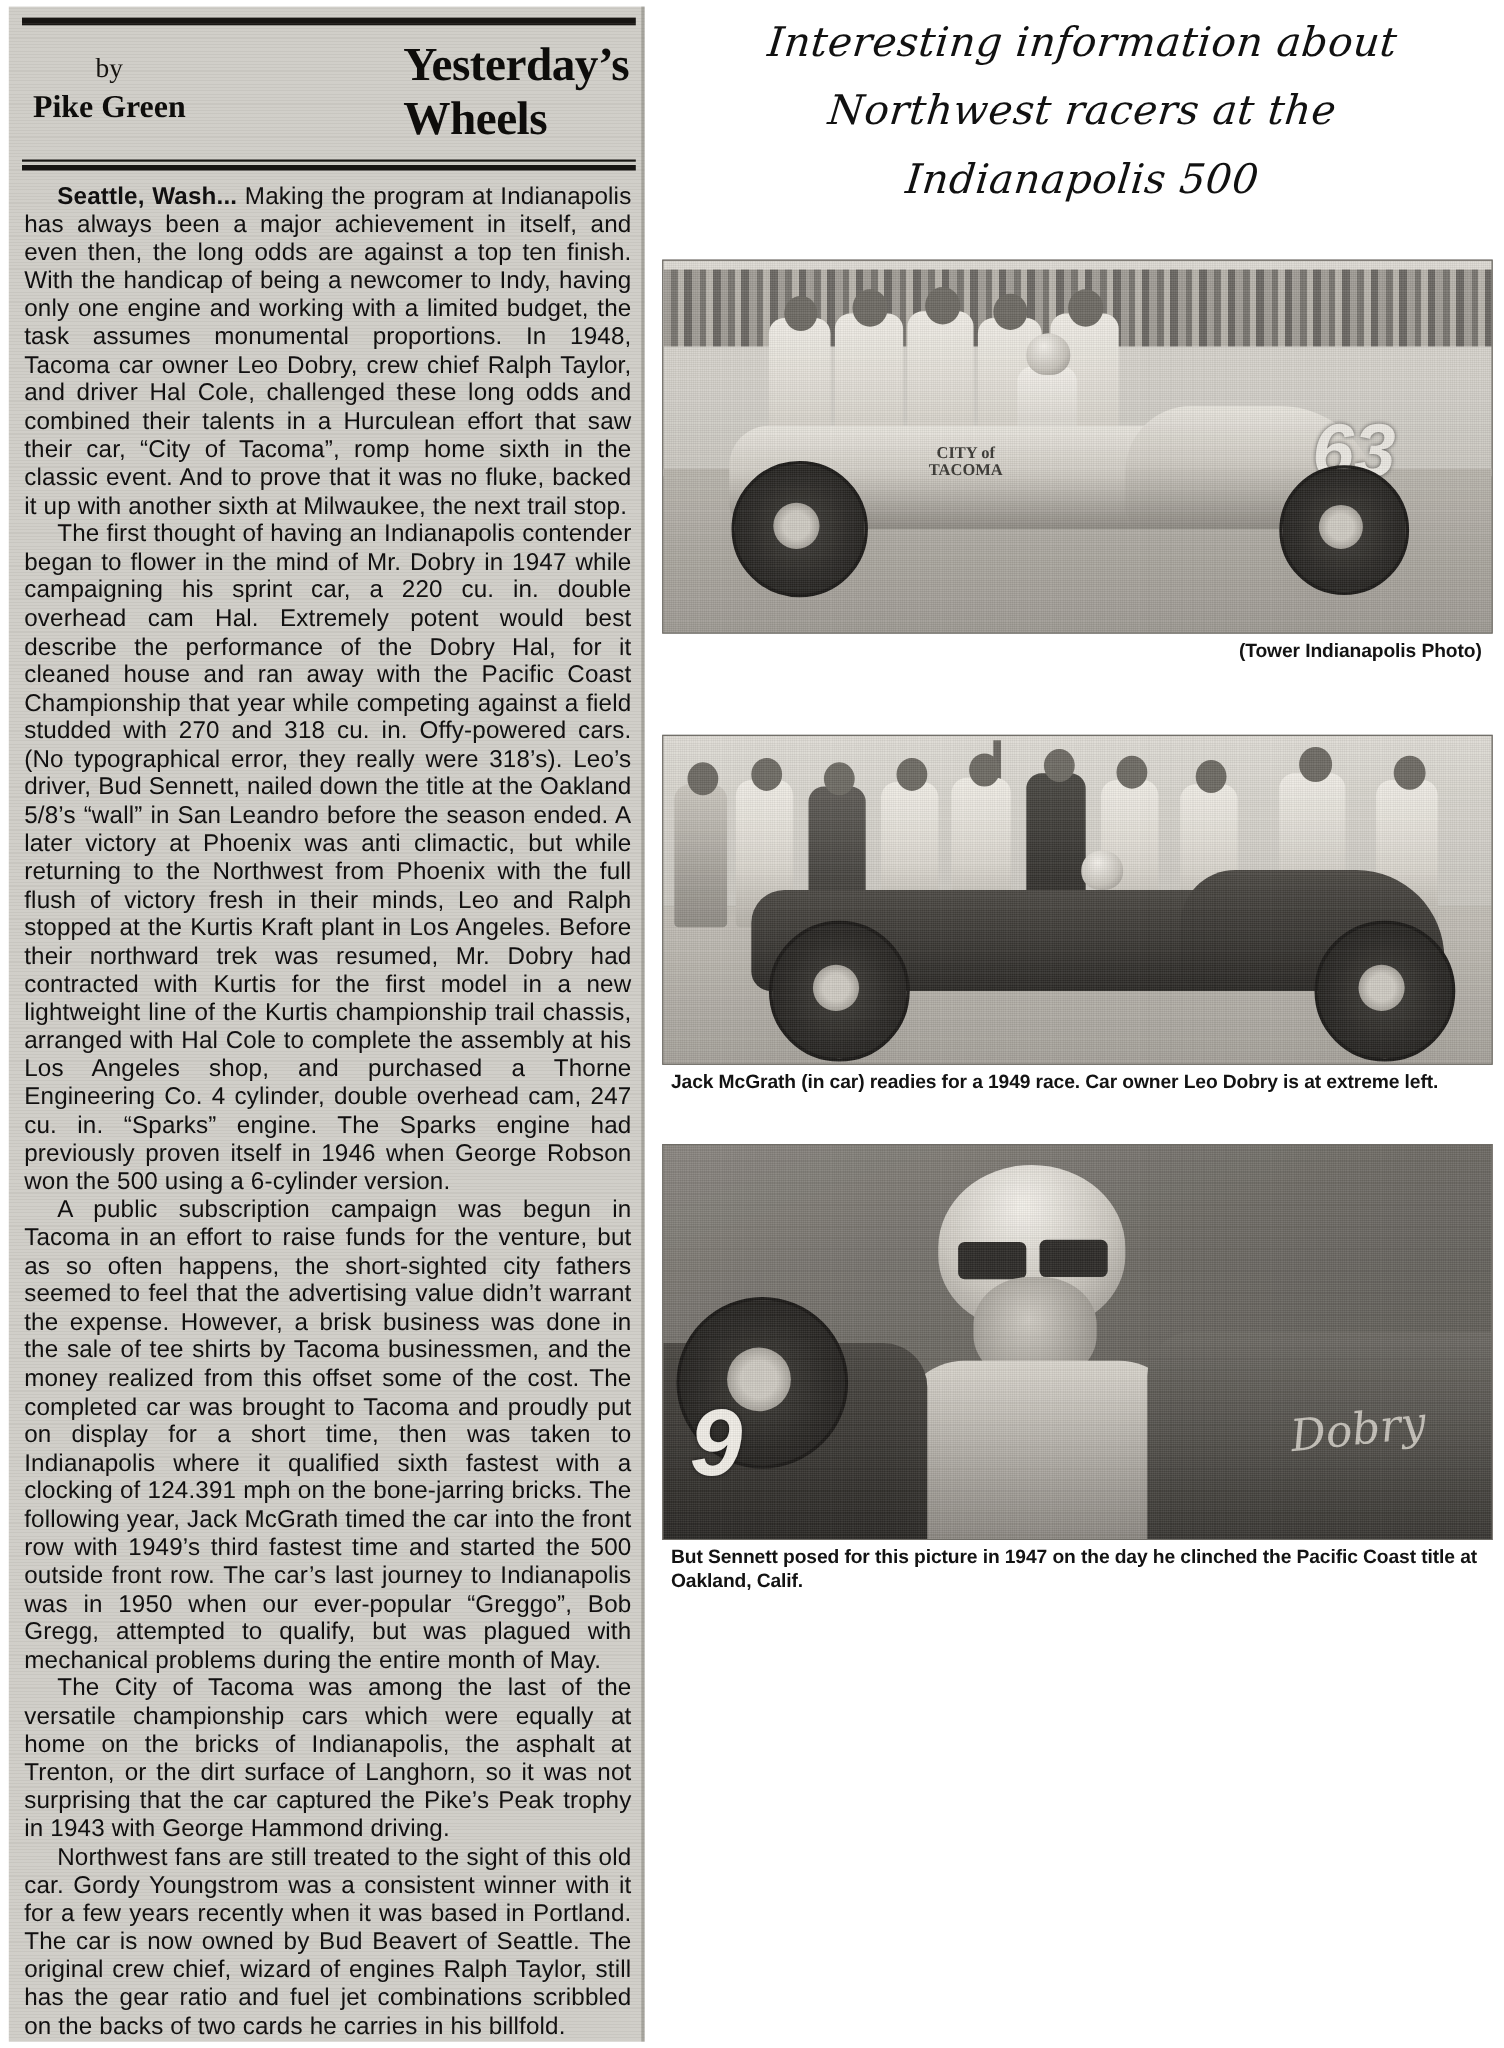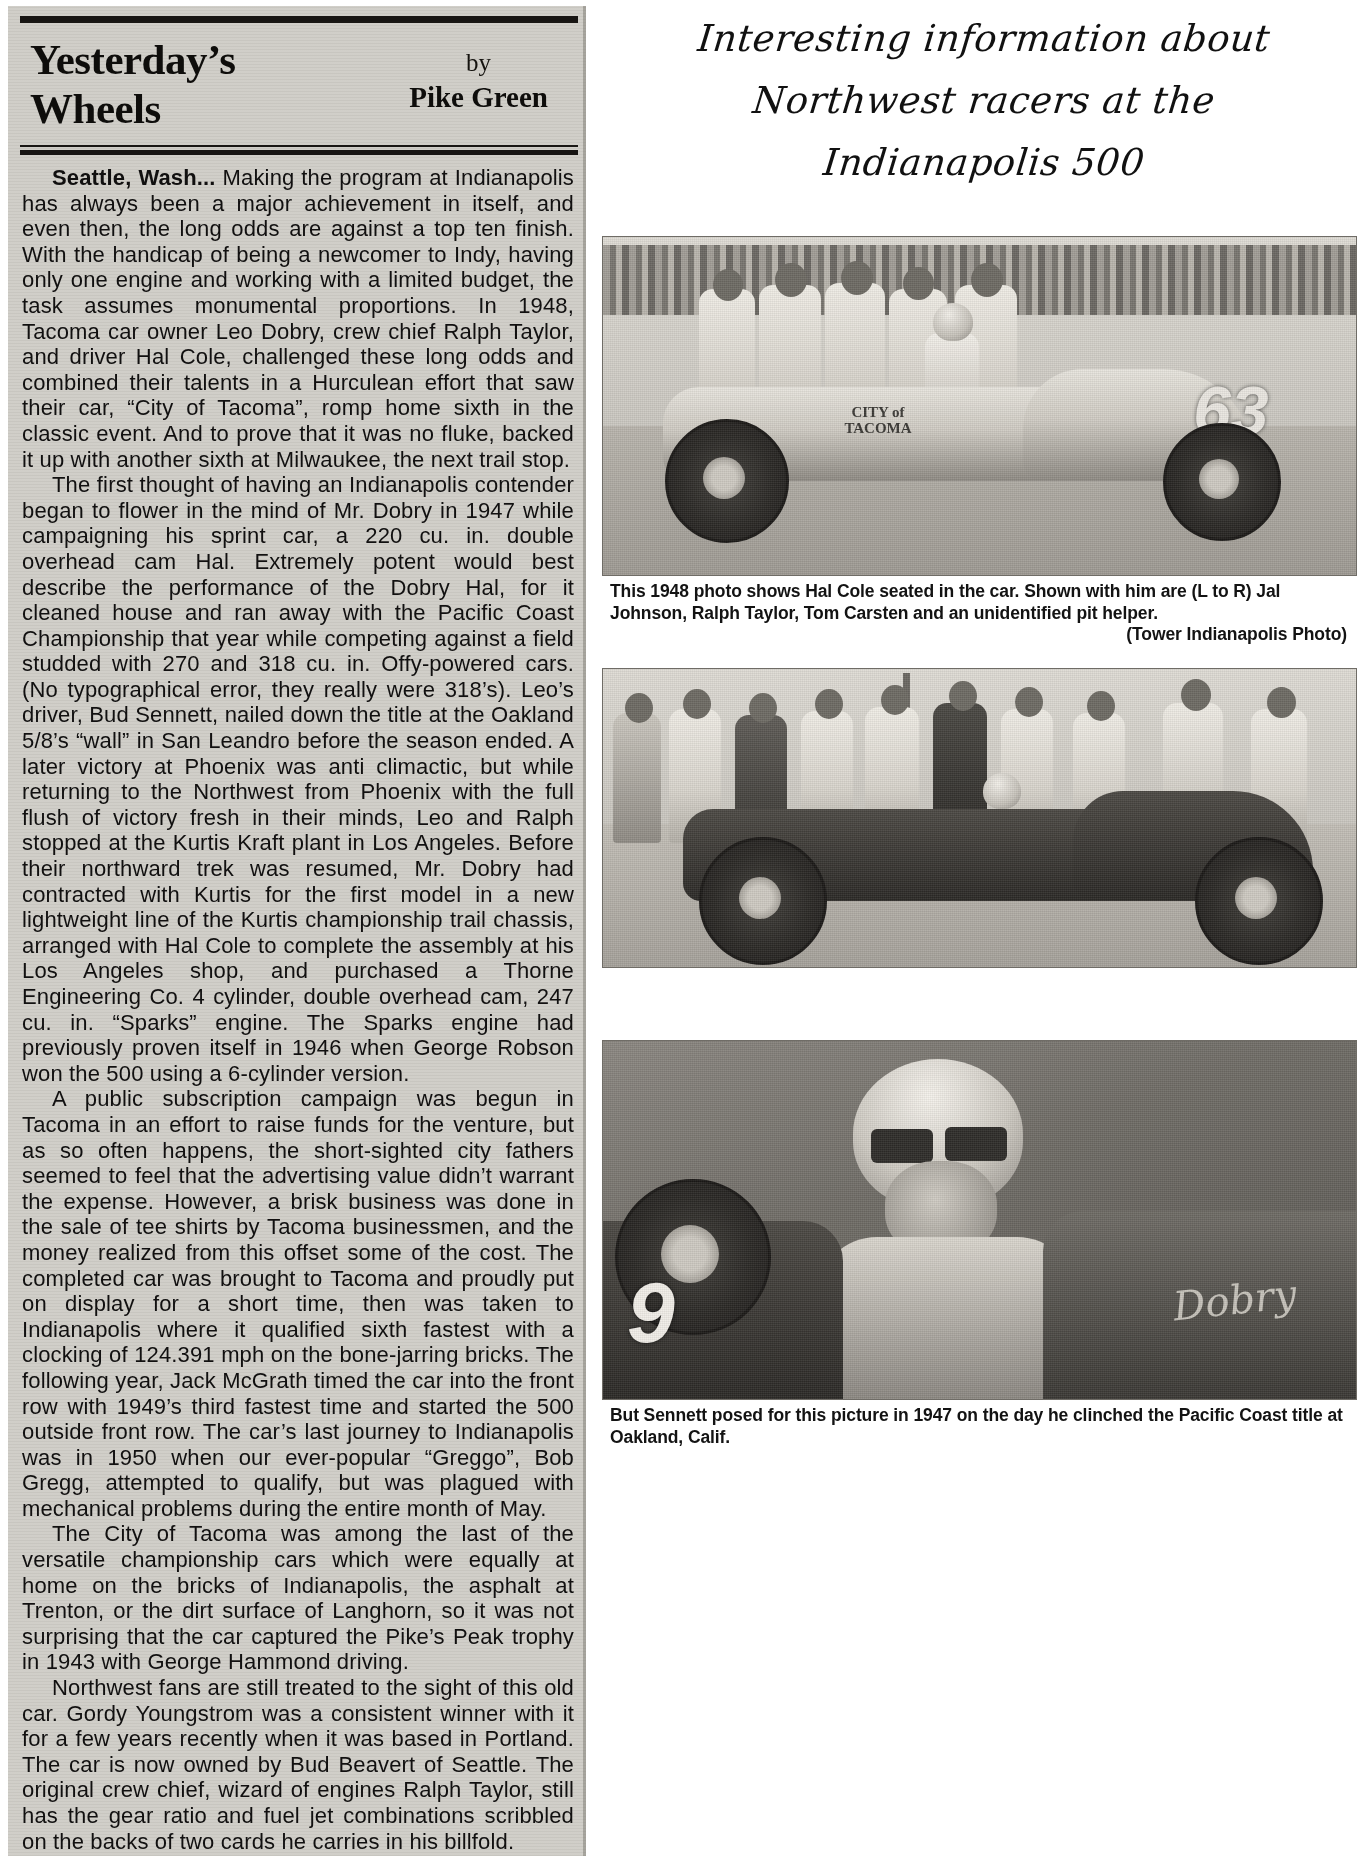--- a/index.html
+++ b/index.html
@@ -291,27 +291,27 @@
     <div class="seam" style="right:0;"></div>
 
     <div id="article-inner">
 
       <div class="rule-pair-top">
         <div class="rule-thick"></div>
         <div class="rule-thin"></div>
       </div>
 
       <div id="masthead">
+        <div id="masthead-byline">
+          <div id="byline-by">by</div>
+          <div id="byline-name">Pike Green</div>
+        </div>
         <div id="masthead-title">
           <div>Yesterday’s</div>
           <div>Wheels</div>
-        </div>
-        <div id="masthead-byline">
-          <div id="byline-by">by</div>
-          <div id="byline-name">Pike Green</div>
         </div>
       </div>
 
       <div class="rule-pair-bottom">
         <div class="rule-thin"></div>
         <div class="rule-thick"></div>
       </div>
 
       <div id="article-body">
         <p>
@@ -364,21 +364,20 @@
         <div class="bignum" style="left:590px; top:134px; font-size:68px;">63</div>
 
         <div class="wheel" style="left:62px; top:182px; width:118px; height:118px;"></div>
         <div class="hub" style="left:100px; top:220px; width:42px; height:42px;"></div>
         <div class="wheel" style="left:560px; top:186px; width:112px; height:112px;"></div>
         <div class="hub" style="left:596px; top:222px; width:40px; height:40px;"></div>
 
         <div class="grain"></div>
       </div>
       <div class="caption" style="margin-left:6px; width:755px; box-sizing:border-box;">
-        <span>This 1948 photo shows Hal Cole seated in the car. Shown with him are (L to R) Jal Johnson, Ralph Taylor, Tom Carsten and an unidentified pit helper.</span>
         <span class="credit">(Tower Indianapolis Photo)</span>
       </div>
     </div>
 
     <div class="photo-block" style="top:668px;">
       <div class="photo" style="left:6px; width:755px; height:300px;">
         <div class="sky" style="height:52%;"></div>
         <div class="track" style="height:48%; background:linear-gradient(#c2beb6,#a5a19a);"></div>
         <div class="pole" style="left:300px; top:4px; width:7px; height:120px;"></div>
 
@@ -407,20 +406,23 @@
         <div class="car-dark" style="left:470px; top:122px; width:240px; height:108px; border-radius:50px 80px 18px 18px;"></div>
         <div class="helmet" style="left:380px; top:104px; width:38px; height:36px;"></div>
 
         <div class="wheel" style="left:96px; top:168px; width:122px; height:122px;"></div>
         <div class="hub" style="left:136px; top:208px; width:42px; height:42px;"></div>
         <div class="wheel" style="left:592px; top:168px; width:122px; height:122px;"></div>
         <div class="hub" style="left:632px; top:208px; width:42px; height:42px;"></div>
 
         <div class="grain"></div>
       </div>
+      <div class="caption" style="margin-left:6px; width:755px; box-sizing:border-box;">
+        <span>Jack McGrath (in car) readies for a 1949 race. Car owner Leo Dobry is at extreme left.</span>
+      </div>
     </div>
 
     <div class="photo-block" style="top:1040px;">
       <div class="photo" style="left:6px; width:755px; height:360px; background:#7d7a74;">
         <div class="sky" style="height:100%; background:linear-gradient(160deg,#8b8781 0%, #6f6c66 40%, #57544f 100%);"></div>
 
         <div class="helmet" style="left:250px; top:18px; width:170px; height:150px; background:radial-gradient(circle at 45% 25%, #f4f1eb, #cdc9c1 55%, #8e8a84);"></div>
         <div class="goggle" style="left:268px; top:88px; width:62px; height:34px;"></div>
         <div class="goggle" style="left:342px; top:86px; width:62px; height:34px;"></div>
         <div class="face" style="left:282px; top:120px; width:112px; height:96px; "></div>

